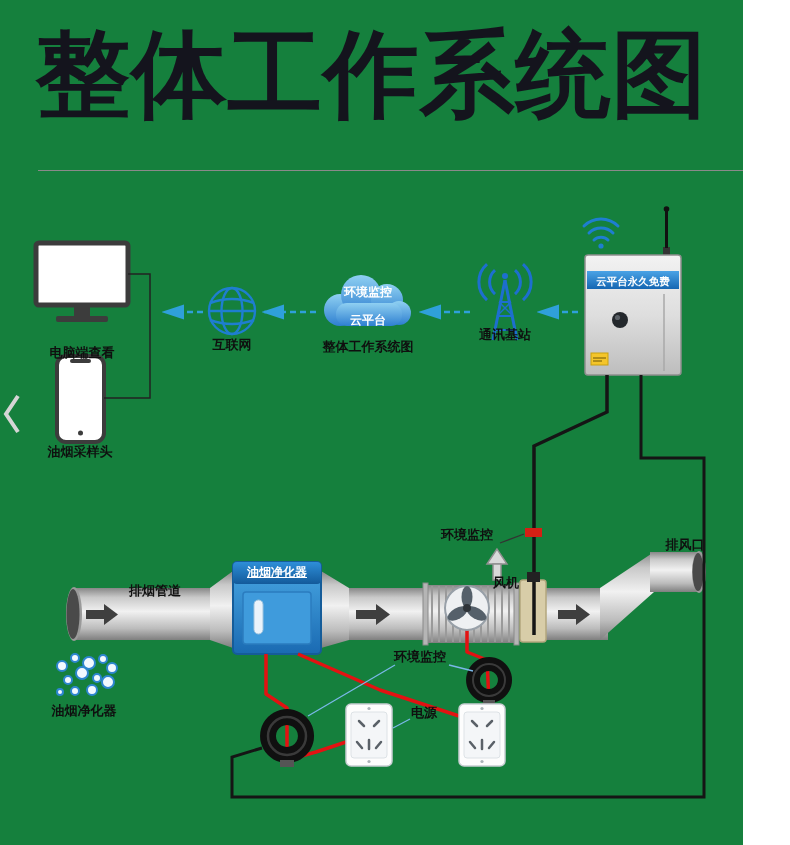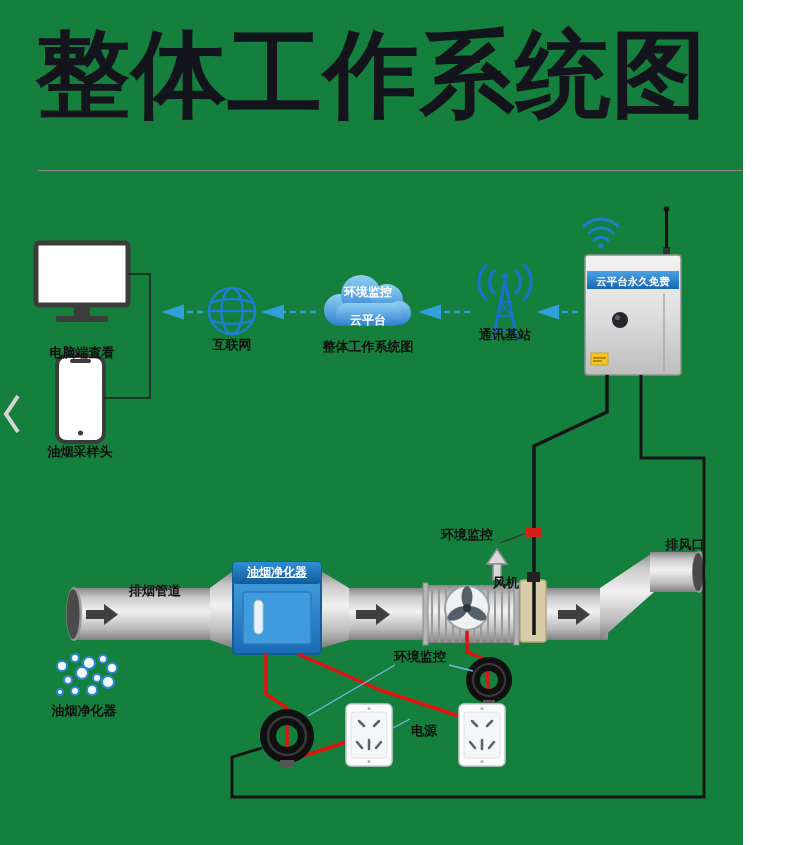--- a/index.html
+++ b/index.html
@@ -287,15 +287,15 @@
   <div class="lbl" style="left:368px;top:340px;">整体工作系统图</div>
   <div class="lbl" style="left:505px;top:328px;">通讯基站</div>
   <div class="lbl lbl-white lbl-sm" style="left:633px;top:275px;">云平台永久免费</div>
   <div class="lbl lbl-white lbl-md" style="left:277px;top:566px;text-decoration:underline;">油烟净化器</div>
   <div class="lbl" style="left:155px;top:584px;">排烟管道</div>
   <div class="lbl lbl-left" style="left:493px;top:576px;">风机</div>
   <div class="lbl" style="left:467px;top:528px;">环境监控</div>
   <div class="lbl" style="left:637px;top:538px;margin-left:48px;">排风口</div>
   <div class="lbl" style="left:84px;top:704px;">油烟净化器</div>
   <div class="lbl" style="left:420px;top:650px;">环境监控</div>
-  <div class="lbl" style="left:424px;top:706px;margin-top:18px;">电源</div>
+  <div class="lbl" style="left:424px;top:706px;">电源</div>
 
 </div>
 
 </body></html>

